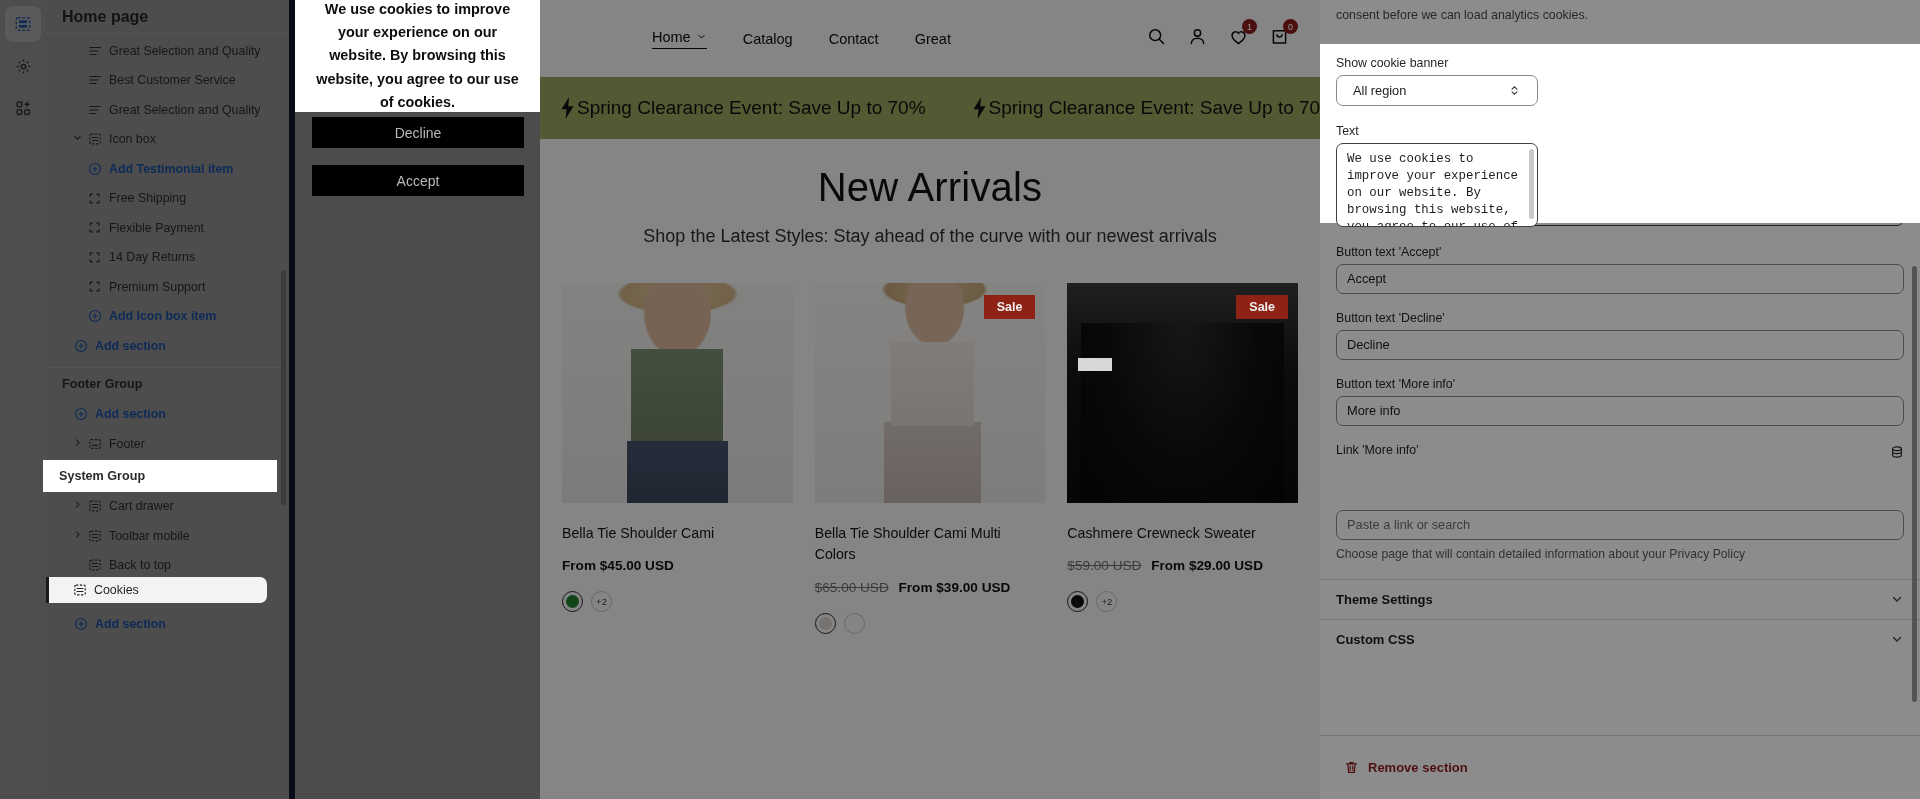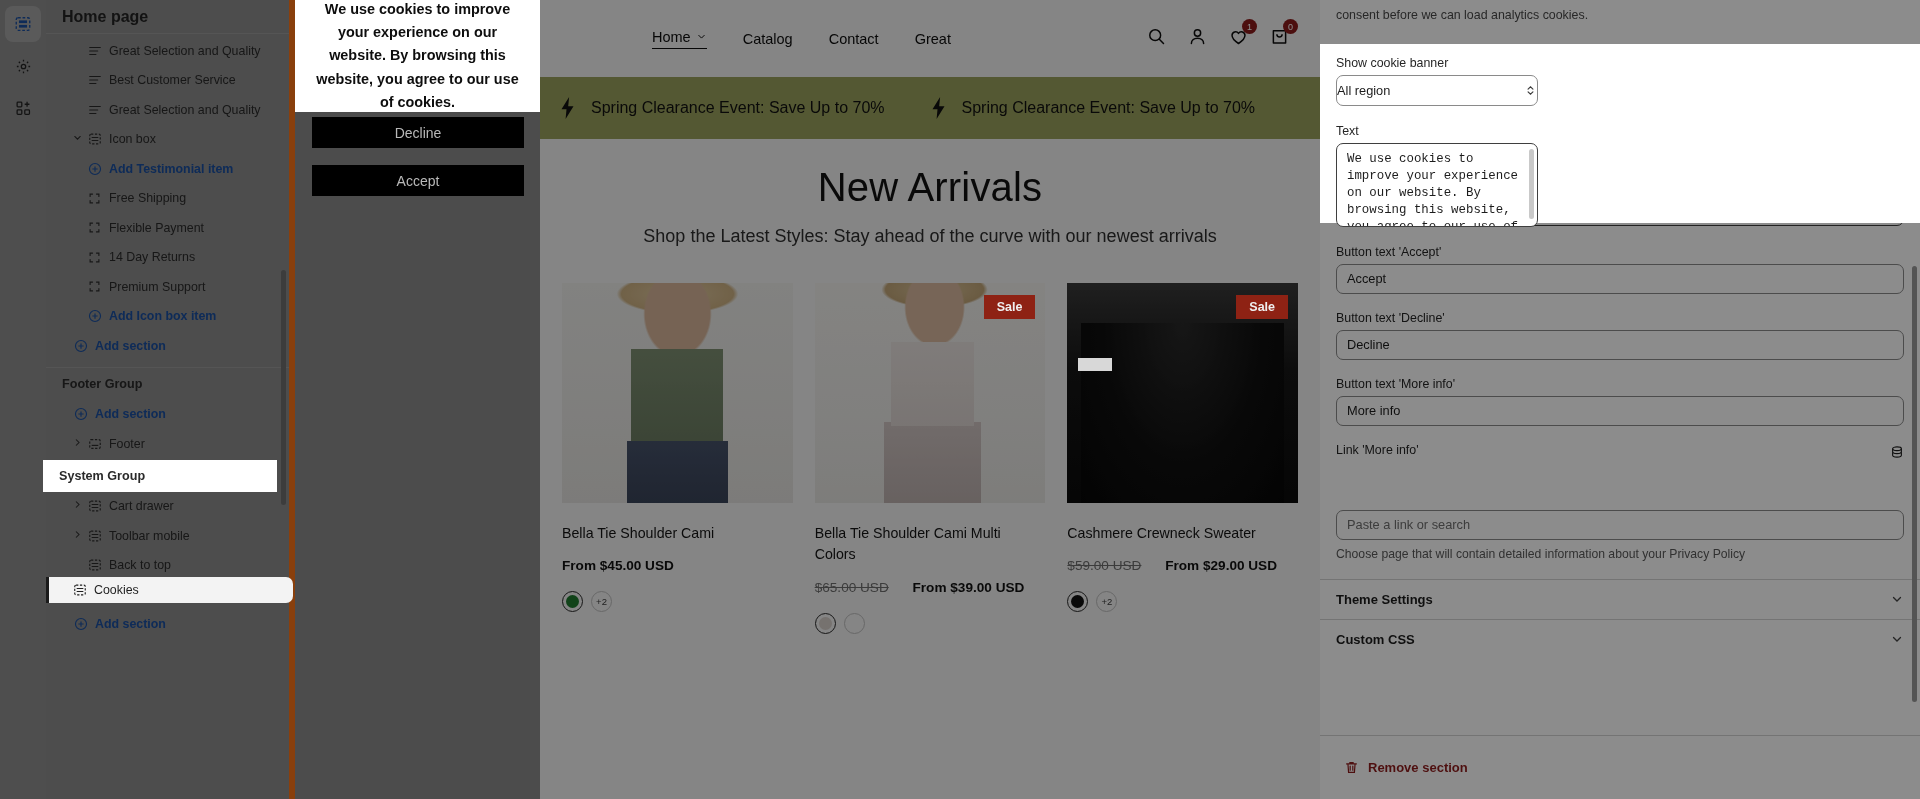--- a/index.html
+++ b/index.html
@@ -2,21 +2,21 @@
 <html><head>
 <meta charset="utf-8">
 <style>
   * { box-sizing: border-box; margin: 0; padding: 0; }
   html, body {
     width: 1920px; height: 799px;
     overflow: hidden;
     font-family: "Liberation Sans", sans-serif;
     background: #8b8b8b;
   }
-  #root { position: relative; width: 1920px; height: 799px; background: #f97316; }
+  #root { position: relative; width: 1920px; height: 799px; background: #0f172a; }
 
   
   .dim { position: absolute; inset: 0; background: rgba(0,0,0,0.45); pointer-events: none; }
 
   
   .rail {
     position: absolute; left: 0; top: 0; width: 46px; height: 799px;
     background: #8f8f8f; display: flex; flex-direction: column;
     align-items: center; padding-top: 6px; gap: 6px;
   }
@@ -81,33 +81,33 @@
   .nav-icons { position: absolute; right: 30px; display: flex; align-items: center; gap: 20px; }
   .badge {
     position: absolute; top: -7px; right: -8px; min-width: 15px; height: 15px;
     border-radius: 50%; background: #8b1c1c; color: #fff; font-size: 9px;
     display: flex; align-items: center; justify-content: center; padding: 0 3px;
   }
   .marquee {
     height: 62px; background: #9aa05d; display: flex; align-items: center;
     overflow: hidden; white-space: nowrap; gap: 44px; padding-left: 18px;
   }
-  .marquee span { font-size: 16px; color: #111; display: inline-flex; align-items: center; gap: 14px; }
+  .marquee span { font-size: 19px; color: #111; display: inline-flex; align-items: center; }
   .sec-title { text-align: center; font-size: 40px; font-weight: 400; color: #111; margin-top: 26px; letter-spacing: .2px; }
   .sec-sub { text-align: center; font-size: 18px; color: #2e2e2e; margin-top: 16px; }
   .grid { display: flex; margin-top: 36px; padding: 0 22px; gap: 22px; }
   .card { flex: 1; position: relative; }
   .ph { position: relative; height: 220px; overflow: hidden; }
   .sale {
     position: absolute; top: 12px; right: 10px; background: #8e2214; color: #efefef;
     font-size: 12.5px; font-weight: 700; padding: 5px 13px; z-index: 3;
   }
   .p-title { margin-top: 20px; font-size: 14.2px; color: #141414; line-height: 1.5; }
   .p-price { margin-top: 14px; font-size: 13.6px; font-weight: 700; color: #111; }
-  .p-old { font-weight: 400; color: #6e6e6e; text-decoration: line-through; margin-right: 20px; }
+  .p-old { font-weight: 400; color: #6e6e6e; text-decoration: line-through; margin-right: 6px; }
   .swatches { margin-top: 18px; display: flex; align-items: center; gap: 8px; }
   .sw { width: 21px; height: 21px; border-radius: 50%; border: 1.4px solid #2a2a2a; display:flex;align-items:center;justify-content:center; }
   .sw i { display:block; width: 13px; height: 13px; border-radius: 50%; }
   .more { width: 21px; height: 21px; border-radius: 50%; border: 1px solid #bdbdbd; font-size: 9.5px; display: flex; align-items: center; justify-content: center; color: #3a3a3a; }
 
   
   .ph .bgimg { position:absolute; inset:0; }
   .m1 { background:
       radial-gradient(ellipse 52px 66px at 50% 14%, #d7b59a 0%, #d7b59a 62%, transparent 66%),
       radial-gradient(ellipse 80px 26px at 50% 5%, #e2cda4 0%, #cdb183 70%, transparent 76%),
@@ -154,21 +154,21 @@
   .rp-help { font-size: 12.2px; color: #5a5a5a; line-height: 1.42; margin-top: 6px; }
   .rp-field { margin-top: 17px; padding: 0 16px; }
   .rp-input {
     width: 100%; height: 30px; border: 1px solid #8a8a8a; border-radius: 7px;
     background: #fff; font-size: 12.8px; color: #1c1c1c; padding: 0 10px;
     display: flex; align-items: center; font-family: "Liberation Sans", sans-serif;
   }
   .rp-input.placeholder { color: #6f6f6f; margin-top: 48px; }
   .rp-select {
     width: 100%; height: 31px; border: 1px solid #8a8a8a; border-radius: 7px;
-    background: #fff; font-size: 12.8px; color: #1c1c1c; padding: 0 0;
+    background: #fff; font-size: 12.8px; color: #1c1c1c; padding: 0 16px;
     display: flex; align-items: center; justify-content: space-between;
   }
   .rp-textarea {
     width: 100%; height: 86px; border: 1px solid #3f3f3f; border-radius: 7px;
     background: #fff; padding: 7px 10px; position: relative; overflow: hidden;
     font-family: "Liberation Mono", monospace; font-size: 12.4px;
     color: #1c1c1c; line-height: 1.37;
   }
   .ta-scroll { position: absolute; right: 3px; top: 5px; width: 5px; height: 70px; background: #c9c9c9; border-radius: 3px; }
   .rp-row-head {
@@ -610,21 +610,21 @@
 
     <div class="rp-scroll"></div>
   </div>
 
   <div class="dim"></div>
 
   <div class="undim" style="left:43px;top:460px;width:234px;height:32px;display:flex;align-items:center;padding-left:16px;">
     <span style="font-size:12.6px;font-weight:700;color:#2a2a2a;">System Group</span>
   </div>
 
-  <div class="sb-selected" style="left:46px;top:577px;width:247px;height:26px;padding-left:24px;">
+  <div class="sb-selected" style="left:46px;top:577px;width:221px;height:26px;padding-left:24px;">
     <span style="display:inline-flex;width:21px;align-items:center">
       <svg width="14" height="14" viewBox="0 0 16 16" fill="none" stroke="#1f1f1f" stroke-width="1.3">
           <rect x="2" y="2.5" width="12" height="11" rx="1.5" stroke-dasharray="2.6 1.8"></rect>
           <path d="M4.2 6.3h7.6M4.2 9.7h7.6"></path>
         </svg>
     </span>
     <span>Cookies</span>
   </div>
 
   <div class="cookie-text-box" style="left:295px;top:0;width:245px;height:112px;">

